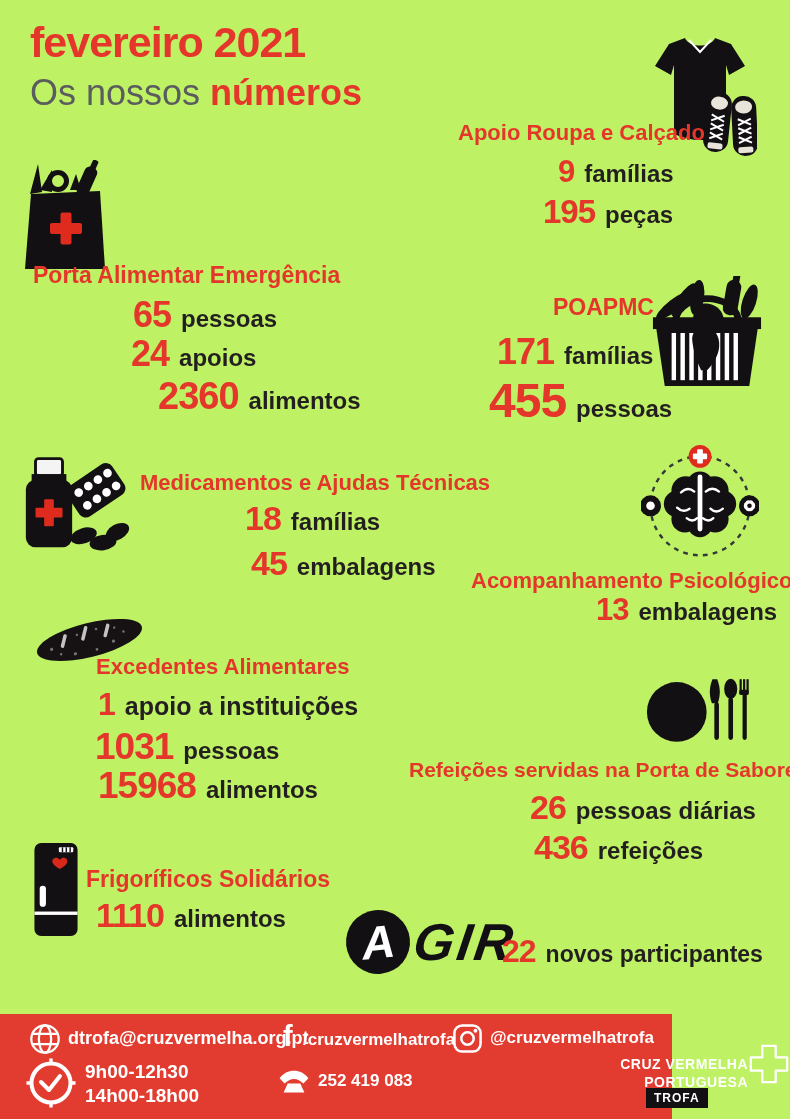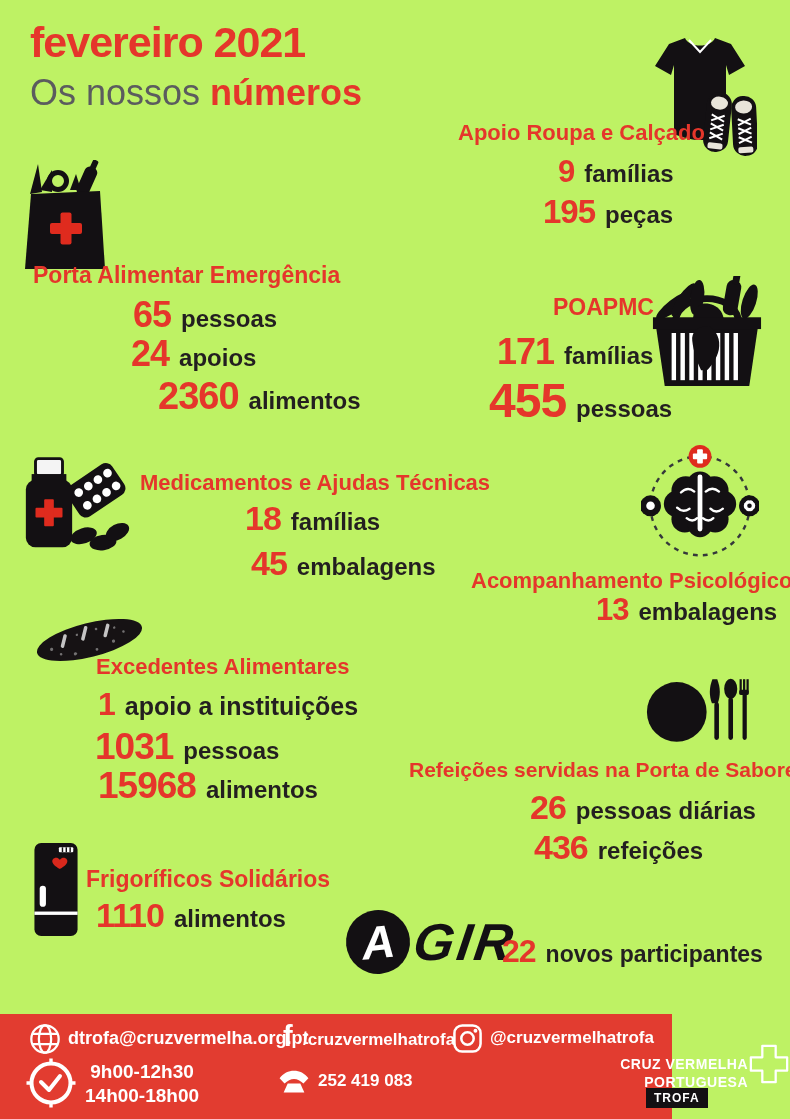--- a/index.html
+++ b/index.html
@@ -331,21 +331,21 @@
 
     <span class="abs icon" style="left:26px;top:44px;">
       <svg width="50" height="50" viewBox="0 0 50 50">
         <circle cx="25" cy="25" r="19.5" stroke="#fff" stroke-width="4" fill="none"></circle>
         <g stroke="#fff" stroke-width="3.4">
           <path d="M25,0.5 V5 M25,45 V49.5 M0.5,25 H5 M45,25 H49.5"></path>
         </g>
         <path d="M15,24 L23,32 L34,18" stroke="#fff" stroke-width="4" fill="none" stroke-linecap="round" stroke-linejoin="round"></path>
       </svg>
     </span>
-    <span class="f-text" style="left:85px;top:46px;font-size:19px;line-height:1.25;text-align:center;"><span>9h00-12h30</span><br><span>14h00-18h00</span></span>
+    <span class="f-text" style="left:85px;top:46px;font-size:19px;line-height:1.25;"><span>9h00-12h30</span><br><span>14h00-18h00</span></span>
     <span class="abs icon" style="left:276px;top:52px;">
       <svg width="36" height="28" viewBox="0 0 40 30">
         <path d="M4,13 C12,2 28,2 36,13 L30.5,19 C24,12 16,12 9.5,19 Z" fill="#fff"></path>
         <path d="M13,19 L27,19 L31.5,29 L8.5,29 Z" fill="#fff"></path>
       </svg>
     </span>
     <span class="f-text" style="left:318px;top:57px;font-size:17px;">252 419 083</span>
 
     <span class="cvp" style="left:600px;top:42px;width:148px;font-size:14px;"><span>CRUZ VERMELHA</span><br><span>PORTUGUESA</span></span>
     <span class="abs icon" style="left:748px;top:29px;">

